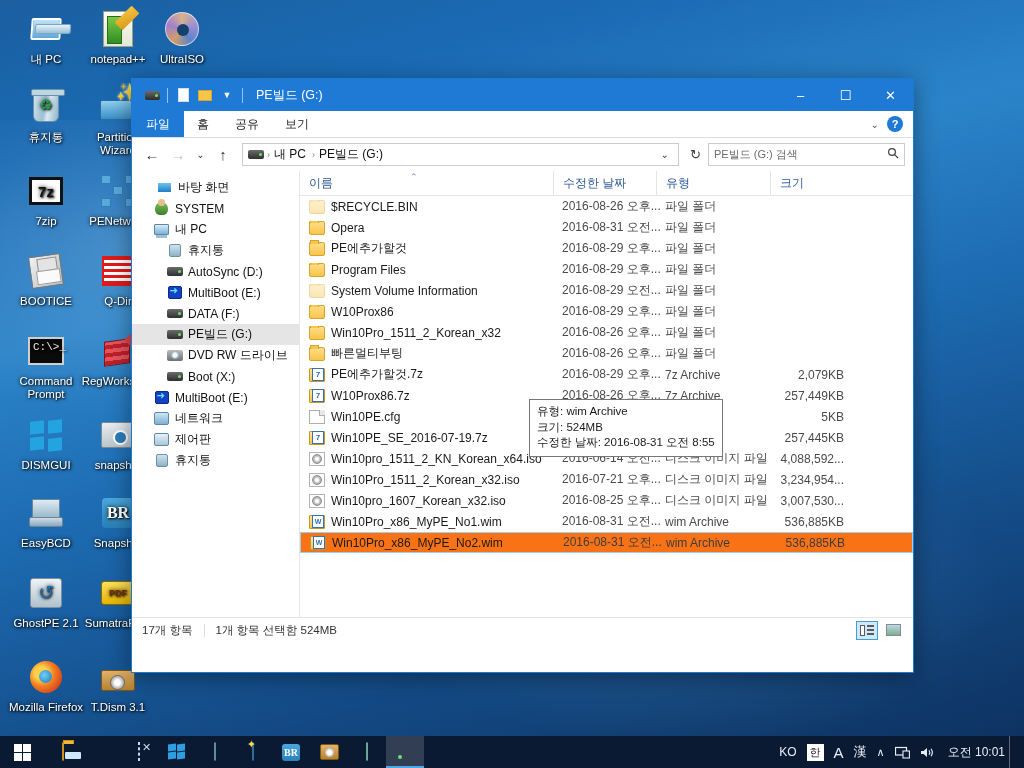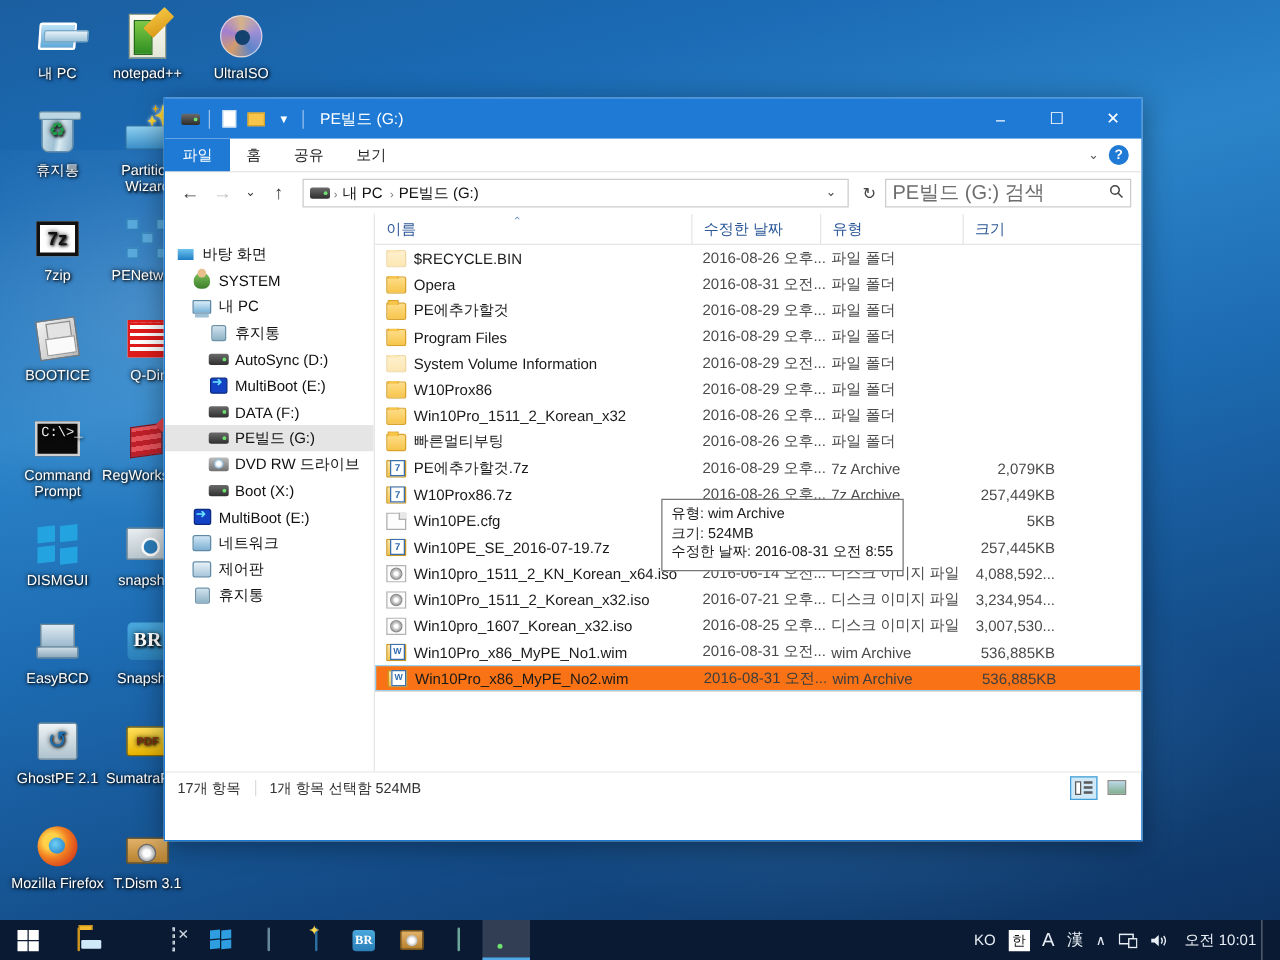--- a/index.html
+++ b/index.html
@@ -147,21 +147,21 @@
   .navbtn.dim { color: #c0c0c0; }
   .navbtn.sm { width: 17px; font-size: 10px; }
   .addrbar { flex: 1; height: 23px; margin: 0 4px 0 5px; border: 1px solid #cccccc;
     background: #fff; display: flex; align-items: center; padding: 0 4px; font-size: 12px; color: #111; }
   .crumb { display: flex; align-items: center; gap: 4px; padding: 0 3px; }
   .crumb .arr { color: #777; font-size: 9px; }
   .addr-caret { margin-left: auto; color: #444; font-size: 10px; padding: 0 5px; }
   .refresh { width: 21px; height: 23px; display: flex; align-items: center; justify-content: center;
     color: #444; font-size: 13px; }
   .searchbox { width: 197px; height: 23px; border: 1px solid #cccccc; display: flex;
-    align-items: center; padding: 0 5px; font-size: 16px; color: #6d6d6d; }
+    align-items: center; padding: 0 5px; font-size: 11px; color: #6d6d6d; }
   .searchbox .mag { margin-left: auto; color: #4a4a4a; font-size: 12px; }
 
   .body-split { display: flex; height: 446px; }
   .navpane { width: 168px; background: #fff; border-right: 1px solid #e6e6e6;
     padding-top: 6px; font-size: 12px; color: #111; overflow: hidden; }
   .navitem { height: 21px; display: flex; align-items: center; gap: 5px; padding-left: 8px;
     white-space: nowrap; }
   .navitem.sel { background: #e5e5e5; }
   .ni { width: 17px; height: 16px; flex: 0 0 17px; position: relative; display:flex;align-items:center;justify-content:center;}
   .i-desktop{width:15px;height:11px;background:linear-gradient(#6fc3ef,#1f7fc4);border:1px solid #fff;border-radius:1px;}
@@ -289,21 +289,21 @@
         <span class="g-pc"></span>
       </span>
       <span class="lbl">내 PC</span>
     </div>
     <div class="dicon" style="left: 80px; top: 8px;">
       <span class="glyph">
         <span class="g-notepad"></span>
       </span>
       <span class="lbl">notepad++</span>
     </div>
-    <div class="dicon" style="left: 155px; top: 8px;">
+    <div class="dicon" style="left: 144px; top: 8px;">
       <span class="glyph">
         <span class="g-cd"></span>
       </span>
       <span class="lbl">UltraISO</span>
     </div>
     <div class="dicon" style="left: 8px; top: 86px;">
       <span class="glyph">
         <span class="g-bin"></span>
       </span>
       <span class="lbl">휴지통</span>
@@ -475,21 +475,21 @@
         <svg width="12" height="12" viewBox="0 0 12 12">
             <circle cx="5" cy="5" r="3.4" fill="none" stroke="#444" stroke-width="1.2"></circle>
             <line x1="7.6" y1="7.6" x2="11" y2="11" stroke="#444" stroke-width="1.2"></line>
           </svg>
       </span>
     </div>
   </div>
 
   <div class="body-split">
     <div class="navpane">
-        <div class="navitem" style="padding-left: 8px; margin-top: 16px;">
+        <div class="navitem" style="padding-left: 24px;">
           <span class="ni">
             <span class="i-desktop"></span>
           </span>
           <span>바탕 화면</span>
         </div>
         <div class="navitem" style="padding-left: 21px;">
           <span class="ni">
             <span class="i-user"></span>
           </span>
           <span>SYSTEM</span>

